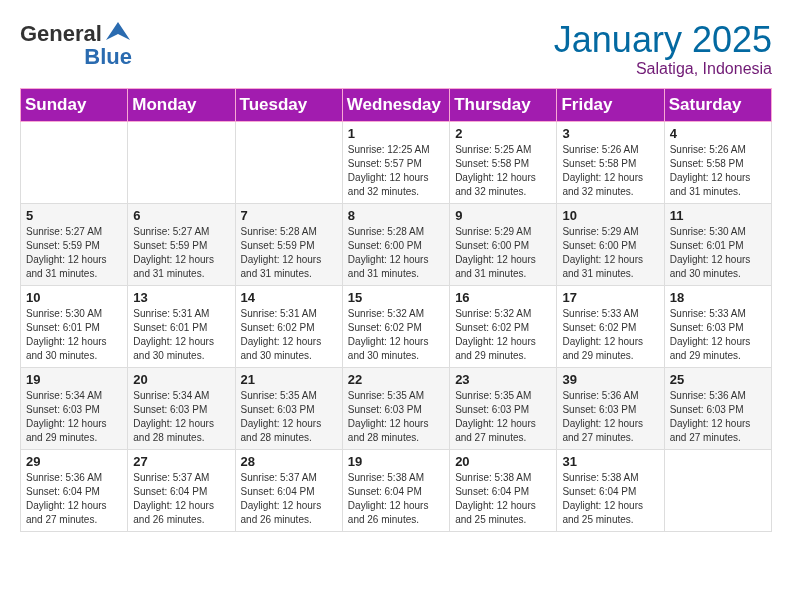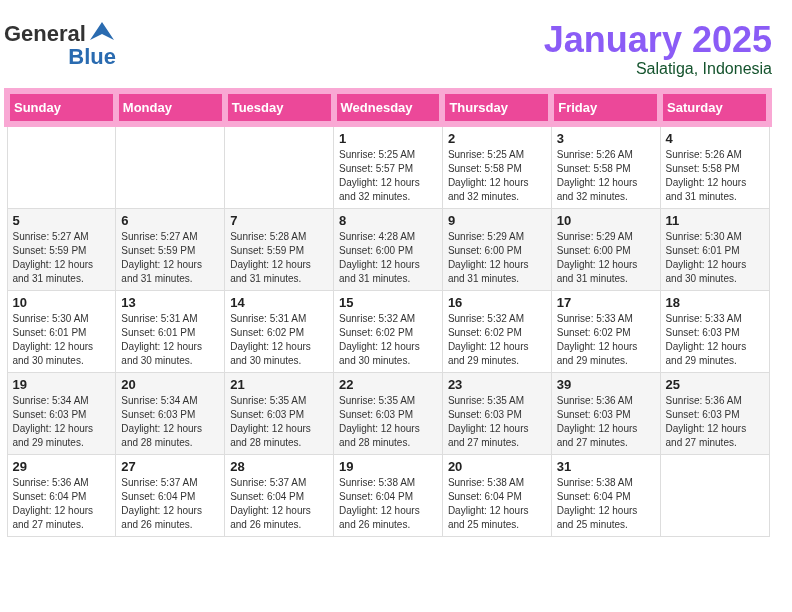--- a/index.html
+++ b/index.html
@@ -5,60 +5,60 @@
     * { box-sizing: border-box; margin: 0; padding: 0; }
     body {
       font-family: Arial, sans-serif;
       background: #fff;
       width: 792px;
       min-height: 612px;
     }
     .page {
       width: 792px;
       background: #fff;
-      padding: 20px 20px 10px 4px;
+      padding: 20px 20px 10px 20px;
     }
     .header {
       display: flex;
       justify-content: space-between;
       align-items: flex-start;
       margin-bottom: 10px;
     }
     .logo {
       display: flex;
       align-items: center;
     }
     .logo-general { color: #333; }
     .logo-blue { color: #1a5fa8; }
     .title-block {
       text-align: right;
     }
     .month-title {
       font-size: 36px;
-      font-weight: bold;
-      color: #8b5cf6;
+      font-weight: normal;
+      color: #0369a1;
       line-height: 1.1;
     }
     .location {
       font-size: 16px;
-      color: #14532d;
+      color: #701a75;
     }
     .calendar {
       width: 100%;
       border-collapse: collapse;
       border: 1px solid #ccc;
     }
     .calendar th {
-      background-color: #ec4899;
+      background-color: #a21caf;
       color: #fff;
-      font-size: 13px;
+      font-size: 17px;
       font-weight: bold;
       padding: 6px 4px;
       text-align: left;
-      border: 6px solid #f9a8d4;
+      border: 1px solid #f9a8d4;
     }
     .calendar td {
       vertical-align: top;
       border: 1px solid #ddd;
       padding: 4px 5px;
       width: 107px;
       min-height: 80px;
       font-size: 10px;
       color: #333;
       background: #fff;
@@ -120,21 +120,21 @@
           <th>Saturday</th>
         </tr>
     </thead>
     <tbody id="calendar-body">
     <tr>
           <td class="empty-cell"></td>
           <td class="empty-cell"></td>
           <td class="empty-cell"></td>
           <td>
             <span class="day-num">1</span>
-            <div class="day-info">Sunrise: 5:25 AM
+            <div class="day-info">Sunrise: 12:25 AM
 Sunset: 5:57 PM
 Daylight: 12 hours and 32 minutes.</div>
           </td>
           <td>
             <span class="day-num">2</span>
             <div class="day-info">Sunrise: 5:25 AM
 Sunset: 5:58 PM
 Daylight: 12 hours and 32 minutes.</div>
           </td>
           <td>
@@ -164,21 +164,21 @@
 Daylight: 12 hours and 31 minutes.</div>
           </td>
           <td>
             <span class="day-num">7</span>
             <div class="day-info">Sunrise: 5:28 AM
 Sunset: 5:59 PM
 Daylight: 12 hours and 31 minutes.</div>
           </td>
           <td>
             <span class="day-num">8</span>
-            <div class="day-info">Sunrise: 4:28 AM
+            <div class="day-info">Sunrise: 5:28 AM
 Sunset: 6:00 PM
 Daylight: 12 hours and 31 minutes.</div>
           </td>
           <td>
             <span class="day-num">9</span>
             <div class="day-info">Sunrise: 5:29 AM
 Sunset: 6:00 PM
 Daylight: 12 hours and 31 minutes.</div>
           </td>
           <td>

